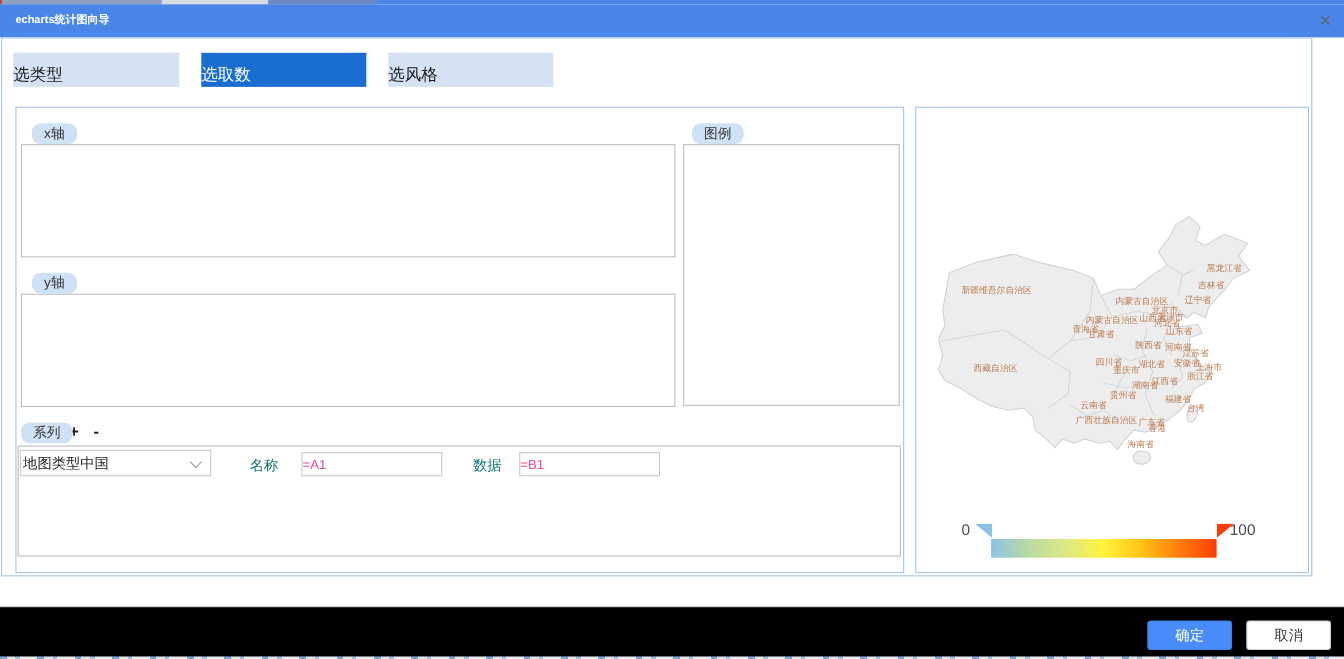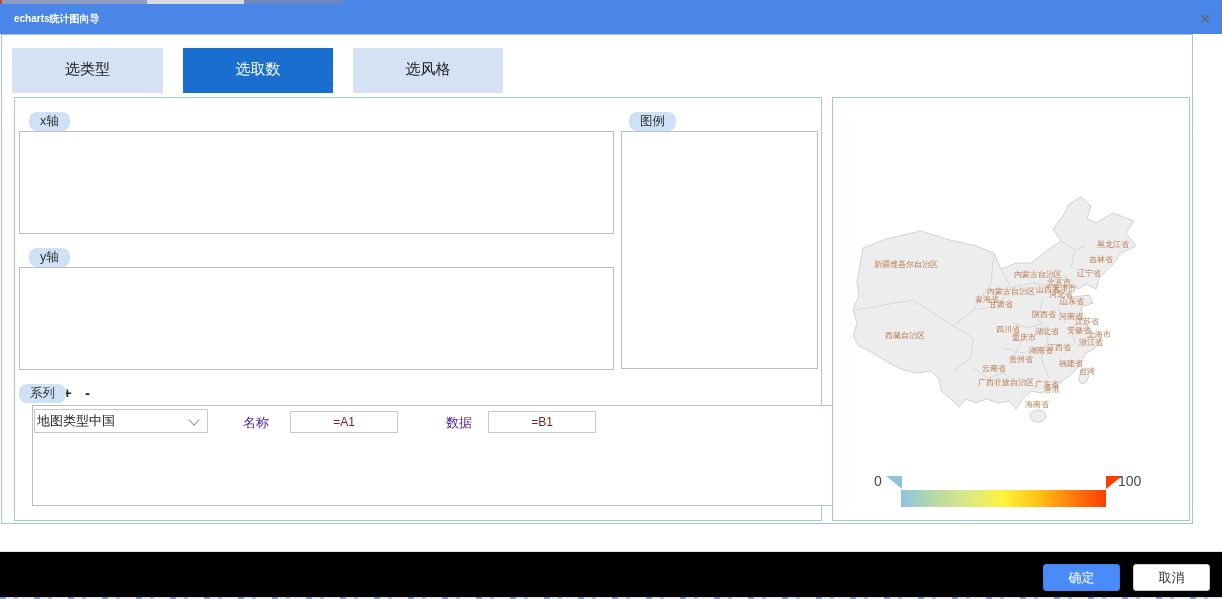--- a/index.html
+++ b/index.html
@@ -17,46 +17,46 @@
 
   
   .titlebar { position:absolute; left:0; top:4px; width:1222px; height:30px; background:#4a86e8; }
   .titlebar .title { position:absolute; left:14px; top:0; line-height:30px; color:#fff; font-size:10px; font-weight:bold; }
   .close-btn { position:absolute; right:8px; top:6px; width:18px; height:18px; line-height:18px; text-align:center; color:#5f6368; font-size:14px; font-weight:bold; cursor:pointer; }
 
   
   .dialog-outline { position:absolute; left:1px; top:34px; width:1192px; height:490px; border:1px solid #a5c3e3; background:#fff; }
 
   
-  .tab { position:absolute; top:48px; height:45px; line-height:41px; text-align:center; font-size:15px; color:#1a1a1a; background:#d5e2f3; cursor:pointer; }
+  .tab { position:absolute; top:48px; height:31px; line-height:41px; text-align:left; font-size:15px; color:#1a1a1a; background:#d5e2f3; cursor:pointer; }
   .tab-1 { left:12px; width:151px; }
   .tab-2 { left:183px; width:150px; }
   .tab-3 { left:353px; width:150px; }
   .tab.active { background:#1a6ed0; color:#fff; }
 
   
   .form-panel { position:absolute; left:14px; top:97px; width:808px; height:424px; border:1px solid #a7c5e7; background:#fff; }
   .preview-panel { position:absolute; left:832px; top:97px; width:358px; height:424px; border:1px solid #a7c5e7; background:#fff; }
 
   
   .badge { position:absolute; height:19px; line-height:19px; padding:0 11px; background:#cfe1f4; color:#333; font-size:12.5px; border-radius:8px; z-index:2; white-space:nowrap; }
 
   
   .dropzone { position:absolute; border:1px solid #bdbdbd; background:#fff; }
   .zone-x { left:4px; top:33px; width:595px; height:103px; }
   .zone-y { left:4px; top:169px; width:595px; height:103px; }
   .zone-legend { left:606px; top:33px; width:197px; height:238px; }
 
   
   .series-btn { position:absolute; top:286px; font-size:15px; font-weight:bold; color:#222; cursor:pointer; }
-  .series-box { position:absolute; left:17px; top:307px; width:803px; height:101px; border:1px solid #bdbdbd; background:#fff; }
+  .series-box { position:absolute; left:1px; top:307px; width:803px; height:101px; border:1px solid #bdbdbd; background:#fff; }
   .map-select { position:absolute; left:1px; top:3px; width:174px; height:24px; border:1px solid #c9c9c9; background:#fff; font-size:13px; color:#222; line-height:22px; padding-left:2px; cursor:pointer; }
   .chevron { position:absolute; right:9px; top:6px; width:8px; height:8px; border-right:1.5px solid #9a9a9a; border-bottom:1.5px solid #9a9a9a; transform:rotate(45deg); }
-  .inline-label { position:absolute; top:8px; font-size:13px; color:#4c1d95; }
-  .series-input { position:absolute; top:5px; width:108px; height:22px; border:1px solid #c9c9c9; font-size:12px; color:#7f1d1d; text-align:center; font-family:"Liberation Sans",sans-serif; }
+  .inline-label { position:absolute; top:8px; font-size:13px; color:#0f766e; }
+  .series-input { position:absolute; top:5px; width:128px; height:22px; border:1px solid #c9c9c9; font-size:12px; color:#ec4899; font-family:"Liberation Sans",sans-serif; }
 
   
   .map-wrap { position:absolute; left:0; top:0; width:356px; height:422px; }
   .china-svg { position:absolute; left:20px; top:90px; }
   .prov { position:absolute; transform:translate(-50%,-50%); font-size:8px; color:#b97a4e; white-space:nowrap; z-index:3; }
 
   
   .vm-bar { position:absolute; left:68px; top:392px; width:205px; height:17px; }
   .vm-handle { position:absolute; top:378px; width:16px; height:13px; }
   .vm-handle.left { left:53px; background:#8cc3e4; clip-path:polygon(0 0,100% 0,100% 100%); }

